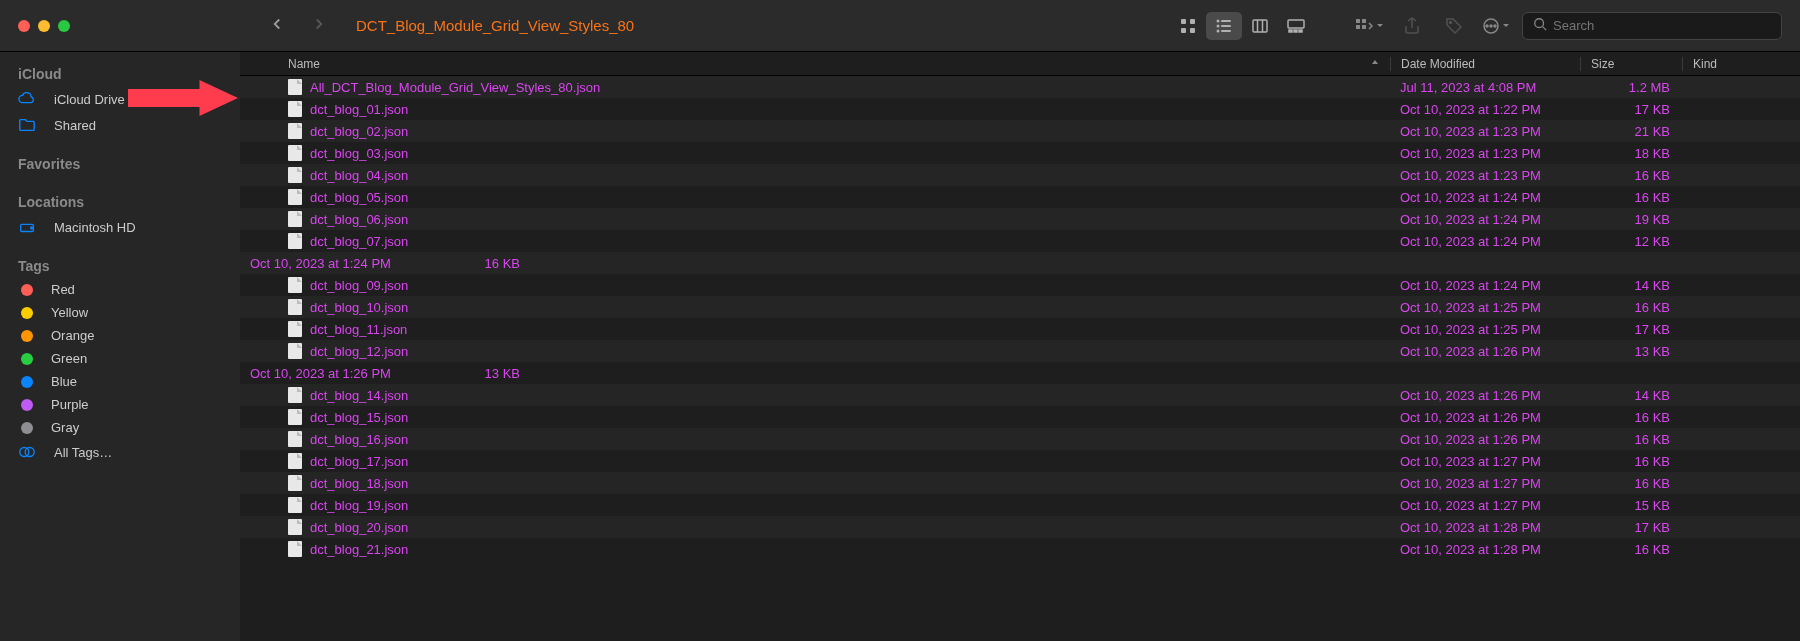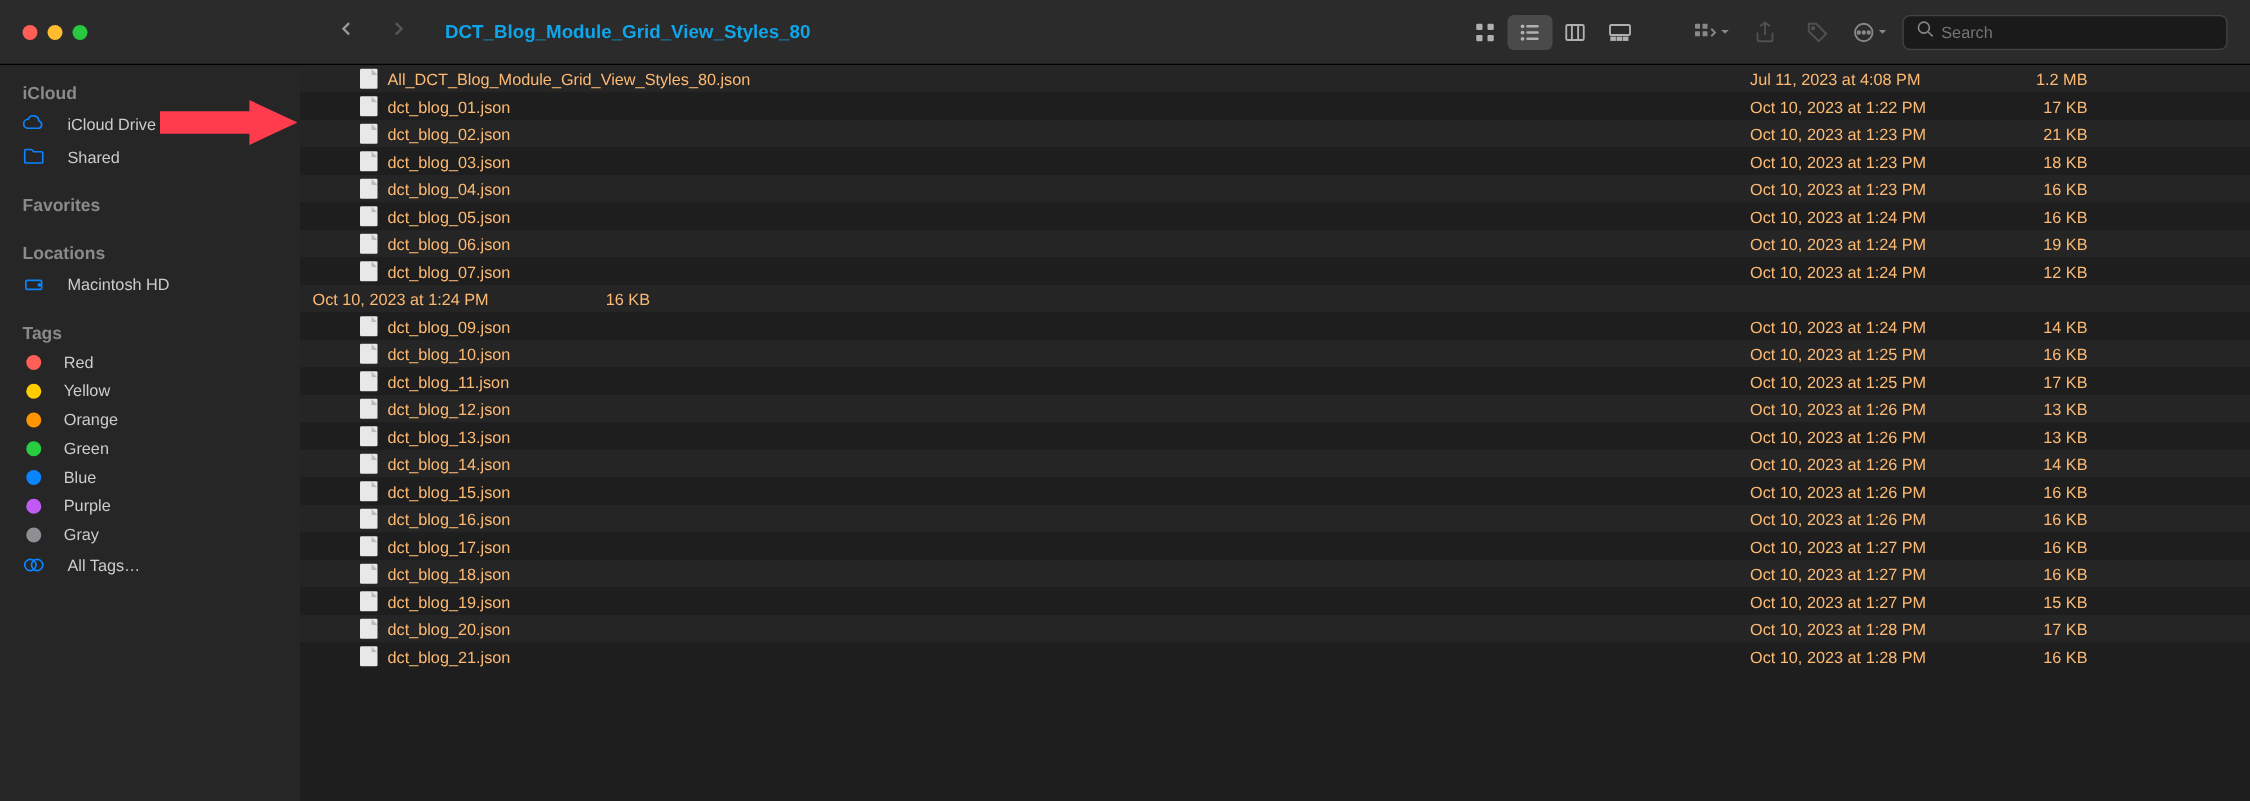--- a/index.html
+++ b/index.html
@@ -8,21 +8,21 @@
 .titlebar { height: 52px; display: flex; align-items: center; padding: 0 18px; background: #2b2b2b; border-bottom: 1px solid #000; position: relative; }
 .traffic-lights { display: flex; gap: 8px; position: absolute; left: 18px; }
 .traffic-light { width: 12px; height: 12px; border-radius: 50%; }
 .tl-close { background: #ff5f57; }
 .tl-min { background: #febc2e; }
 .tl-max { background: #28c840; }
 
 .nav-arrows { display: flex; gap: 24px; margin-left: 250px; color: #9a9a9a; }
 .nav-arrows svg { width: 18px; height: 18px; }
 
-.window-title { margin-left: 28px; font-size: 15px; font-weight: 700; color: #0ea5e9; }
+.window-title { margin-left: 28px; font-size: 15px; font-weight: 400; color: #f97316; }
 
 .toolbar-right { margin-left: auto; display: flex; align-items: center; gap: 10px; }
 .view-group { display: flex; gap: 0; background: transparent; border-radius: 6px; }
 .view-btn { width: 36px; height: 28px; display: flex; align-items: center; justify-content: center; color: #b0b0b0; border-radius: 5px; }
 .view-btn.active { background: #4a4a4a; }
 .tool-btn { width: 32px; height: 28px; display: flex; align-items: center; justify-content: center; color: #888; }
 .tool-btn.disabled { opacity: 0.4; }
 .search-box { display: flex; align-items: center; background: #1a1a1a; border: 1px solid #444; border-radius: 6px; padding: 3px 10px; min-width: 260px; height: 28px; }
 .search-box input { background: transparent; border: none; outline: none; color: #ddd; font-size: 13px; margin-left: 6px; width: 100%; }
 .search-box svg { width: 14px; height: 14px; color: #888; }
@@ -40,21 +40,21 @@
 .content { flex: 1; display: flex; flex-direction: column; background: #1e1e1e; }
 
 .column-headers { display: flex; background: #1e1e1e; border-bottom: 1px solid #000; font-size: 12px; color: #bbb; height: 24px; align-items: center; }
 .col-name { flex: 1; padding-left: 48px; display: flex; align-items: center; }
 .col-name .sort { margin-left: auto; margin-right: 10px; color: #888; }
 .col-date { width: 190px; padding-left: 10px; border-left: 1px solid #3a3a3a; }
 .col-size { width: 102px; padding-left: 10px; border-left: 1px solid #3a3a3a; text-align: left; }
 .col-kind { width: 118px; padding-left: 10px; border-left: 1px solid #3a3a3a; }
 
 .file-list { flex: 1; overflow-y: auto; font-size: 13px; }
-.file-row { display: flex; align-items: center; height: 22px; color: #fdba74; }
+.file-row { display: flex; align-items: center; height: 22px; color: #d946ef; }
 .file-row:nth-child(odd) { background: #252525; }
 .file-row:nth-child(even) { background: #1e1e1e; }
 .file-row .cell-name { flex: 1; padding-left: 48px; display: flex; align-items: center; gap: 8px; }
 .file-row .cell-date { width: 190px; padding-left: 10px; }
 .file-row .cell-size { width: 102px; padding-right: 12px; text-align: right; }
 .file-row .cell-kind { width: 118px; padding-left: 10px; }
 .file-icon { width: 14px; height: 16px; background: #e8e8e8; border-radius: 1px; position: relative; flex-shrink: 0; }
 .file-icon::before { content: ''; position: absolute; top: 0; right: 0; width: 5px; height: 5px; background: #bbb; clip-path: polygon(0 0, 100% 100%, 0 100%); }
 
 .arrow-annotation { position: absolute; top: 80px; left: 128px; z-index: 100; pointer-events: none; }
@@ -242,20 +242,33 @@
               <circle cx="7" cy="10" r="5"></circle>
               <circle cx="13" cy="10" r="5"></circle>
             </svg>
           </span>
           <span>All Tags…</span>
         </div>
       </div>
     </div>
 
   <div class="content">
+    <div class="column-headers">
+      <div class="col-name">
+        <span>Name</span>
+        <span class="sort">
+          <svg width="10" height="10" viewBox="0 0 10 10" fill="currentColor">
+              <path d="M5 2l3 4H2z"></path>
+            </svg>
+        </span>
+      </div>
+      <div class="col-date">Date Modified</div>
+      <div class="col-size">Size</div>
+      <div class="col-kind">Kind</div>
+    </div>
     <div class="file-list" id="file-list">
         <div class="file-row">
           <div class="cell-name">
             <span class="file-icon"></span>
             <span>All_DCT_Blog_Module_Grid_View_Styles_80.json</span>
           </div>
           <div class="cell-date">Jul 11, 2023 at 4:08 PM</div>
           <div class="cell-size">1.2 MB</div>
           <div class="cell-kind"></div>
         </div>
@@ -357,24 +370,20 @@
         <div class="file-row">
           <div class="cell-name">
             <span class="file-icon"></span>
             <span>dct_blog_12.json</span>
           </div>
           <div class="cell-date">Oct 10, 2023 at 1:26 PM</div>
           <div class="cell-size">13 KB</div>
           <div class="cell-kind"></div>
         </div>
         <div class="file-row">
-          <div class="cell-name">
-            <span class="file-icon"></span>
-            <span>dct_blog_13.json</span>
-          </div>
           <div class="cell-date">Oct 10, 2023 at 1:26 PM</div>
           <div class="cell-size">13 KB</div>
           <div class="cell-kind"></div>
         </div>
         <div class="file-row">
           <div class="cell-name">
             <span class="file-icon"></span>
             <span>dct_blog_14.json</span>
           </div>
           <div class="cell-date">Oct 10, 2023 at 1:26 PM</div>

